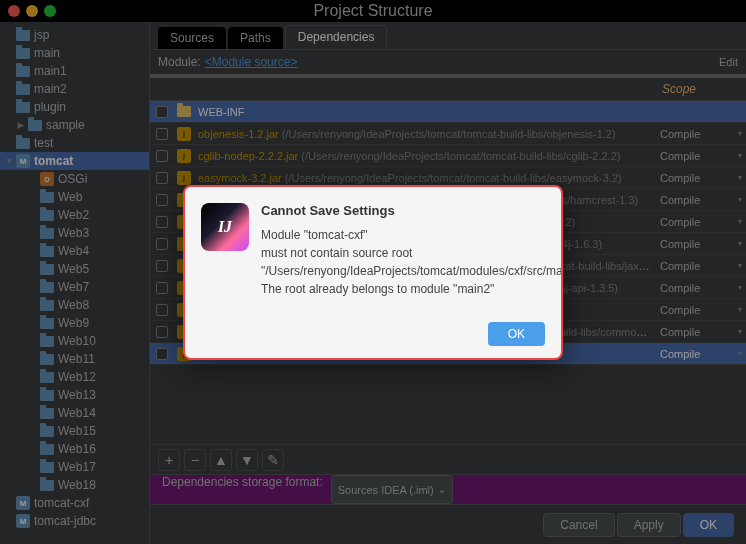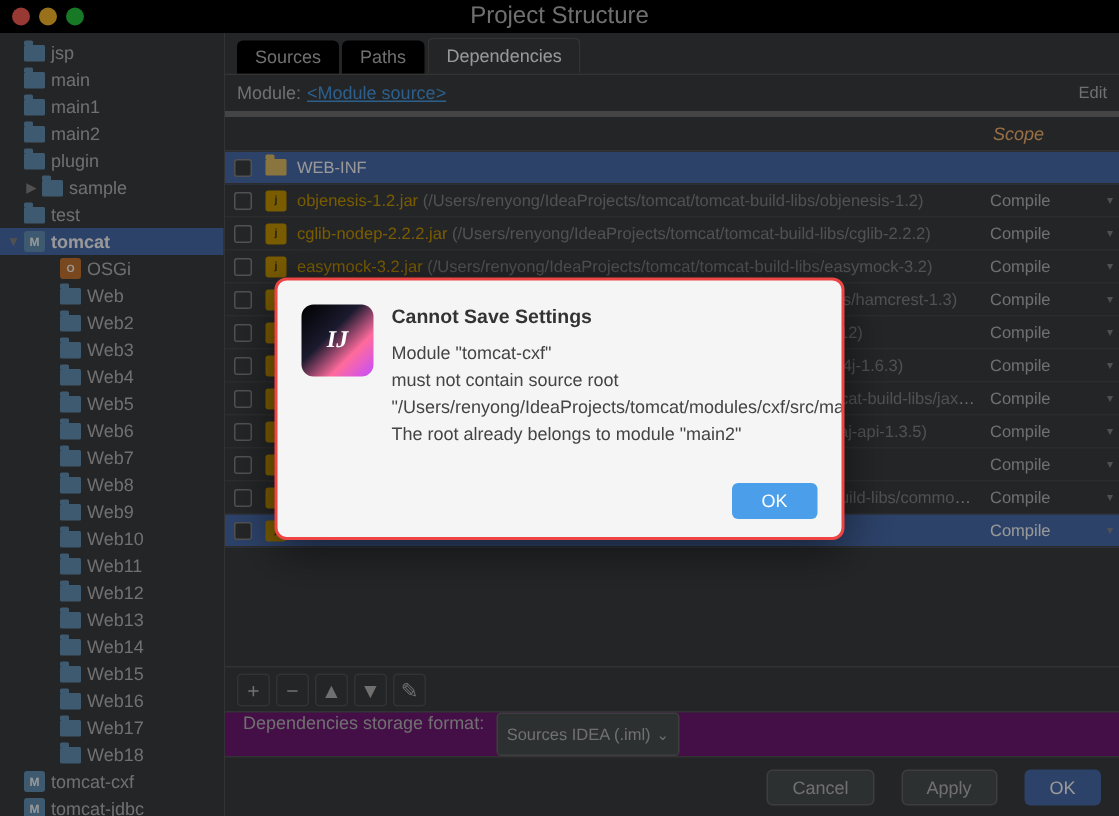--- a/index.html
+++ b/index.html
@@ -353,21 +353,21 @@
 
     
     .dialog-buttons-row {
       height: 40px;
       background: #3c3f41;
       border-top: 1px solid #555;
       display: flex;
       align-items: center;
       justify-content: flex-end;
       padding: 0 12px;
-      gap: 18px;
+      gap: 2px;
       flex-shrink: 0;
     }
 
     .dlg-btn {
       padding: 4px 16px;
       border-radius: 4px;
       border: 1px solid #666;
       cursor: pointer;
       font-size: 12px;
     }
@@ -560,24 +560,20 @@
         <span class="folder-icon"></span>
         <span>Web3</span>
       </div>
       <div class="sidebar-item sidebar-indent-2">
         <span class="folder-icon"></span>
         <span>Web4</span>
       </div>
       <div class="sidebar-item sidebar-indent-2">
         <span class="folder-icon"></span>
         <span>Web5</span>
-      </div>
-      <div class="sidebar-item sidebar-indent-2">
-        <span class="folder-icon"></span>
-        <span>Web6</span>
       </div>
       <div class="sidebar-item sidebar-indent-2">
         <span class="folder-icon"></span>
         <span>Web7</span>
       </div>
       <div class="sidebar-item sidebar-indent-2">
         <span class="folder-icon"></span>
         <span>Web8</span>
       </div>
       <div class="sidebar-item sidebar-indent-2">

